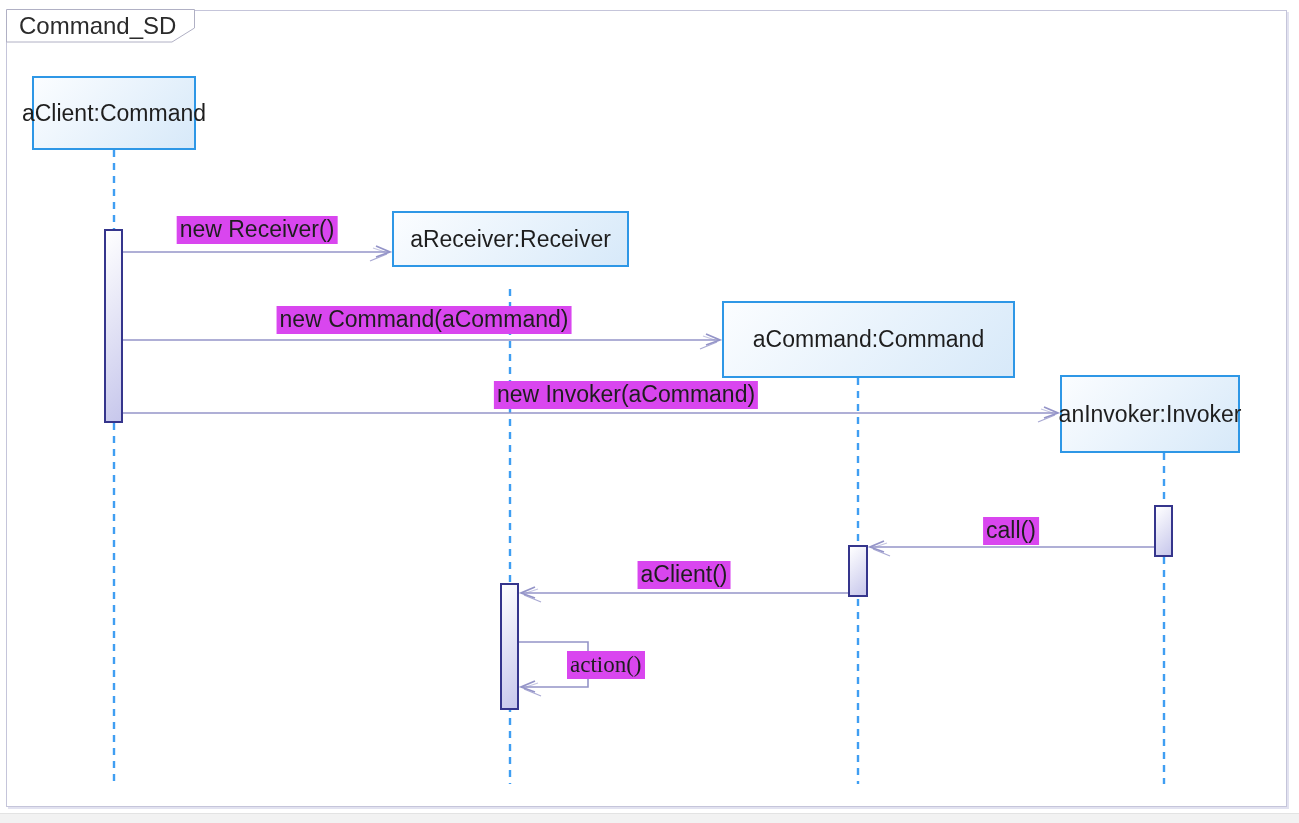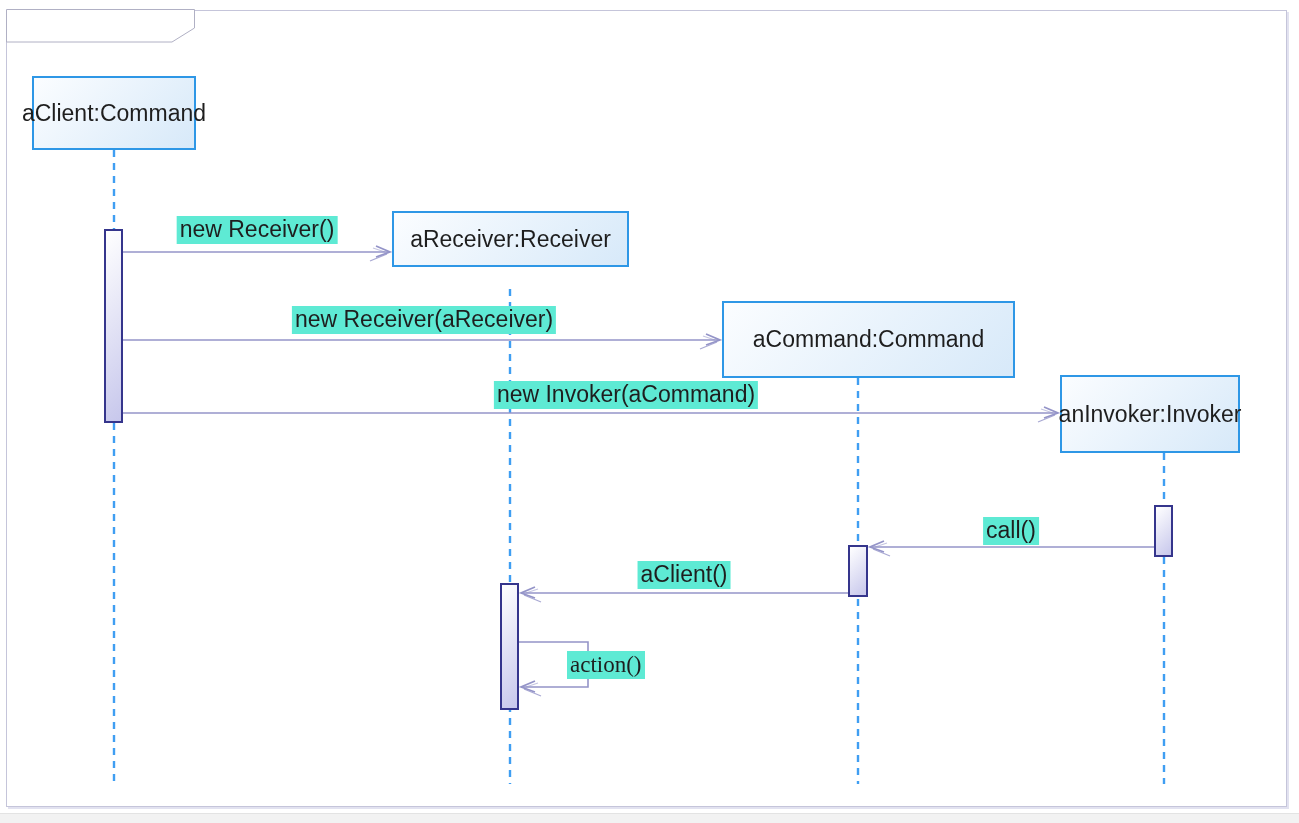--- a/index.html
+++ b/index.html
@@ -58,21 +58,21 @@
     position: absolute;
     box-sizing: border-box;
     border: 2px solid;
   }
   .msg-label {
     position: absolute;
     white-space: nowrap;
     font-size: 23px;
     color: #1e1e1e;
     line-height: 1.2;
-    background: #5eead4;
+    background: #d946ef;
     padding: 0 3px;
     transform: translateX(-50%);
   }
   .msg-label.no-center {
     transform: none;
   }
   .bottom-strip {
     position: absolute;
     left: 0; bottom: 0;
     width: 1299px; height: 9px;
@@ -83,20 +83,21 @@
 <body>
 
 <div id="canvas">
 
   <div class="frame-rect"></div>
 
   <div class="frame-tab">
     <svg width="192" height="34">
       <polygon points="0.5,0.5 188.5,0.5 188.5,19 166,33 0.5,33" fill="#ffffff" stroke="#b0b0c4" stroke-width="1"></polygon>
     </svg>
+    <div class="frame-tab-label">Command_SD</div>
   </div>
 
   <svg id="lines-svg">
       <line x1="114" y1="150" x2="114" y2="784" stroke="#3f9ef2" stroke-width="2.4" stroke-dasharray="7 6"></line>
       <line x1="510" y1="289" x2="510" y2="784" stroke="#3f9ef2" stroke-width="2.4" stroke-dasharray="7 6"></line>
       <line x1="858" y1="378" x2="858" y2="784" stroke="#3f9ef2" stroke-width="2.4" stroke-dasharray="7 6"></line>
       <line x1="1164" y1="453" x2="1164" y2="784" stroke="#3f9ef2" stroke-width="2.4" stroke-dasharray="7 6"></line>
       <line x1="123" y1="252" x2="390" y2="252" stroke="#9494c8" stroke-width="1.6"></line>
       <path d="M 376 246 L 390 252 L 376 257" fill="none" stroke="#9494c8" stroke-width="1.7"></path>
       <path d="M 373 248 L 385 252" fill="none" stroke="#9494c8" stroke-width="1.3" opacity="0.55"></path>
@@ -134,21 +135,21 @@
       <div class="lifeline-head" style="left: 392px; top: 211px; width: 237px; height: 56px; border-color: rgb(46, 151, 230); color: rgb(30, 30, 30); background: linear-gradient(135deg, rgb(251, 253, 255) 0%, rgb(215, 233, 249) 100%);">
         <span>aReceiver:Receiver</span>
       </div>
       <div class="lifeline-head" style="left: 722px; top: 301px; width: 293px; height: 77px; border-color: rgb(46, 151, 230); color: rgb(30, 30, 30); background: linear-gradient(135deg, rgb(251, 253, 255) 0%, rgb(215, 233, 249) 100%);">
         <span>aCommand:Command</span>
       </div>
       <div class="lifeline-head" style="left: 1060px; top: 375px; width: 180px; height: 78px; border-color: rgb(46, 151, 230); color: rgb(30, 30, 30); background: linear-gradient(135deg, rgb(251, 253, 255) 0%, rgb(215, 233, 249) 100%);">
         <span>anInvoker:Invoker</span>
       </div>
       <div class="msg-label" style="left: 257px; top: 216px; color: rgb(30, 30, 30);">new Receiver()</div>
-      <div class="msg-label" style="left: 424px; top: 306px; color: rgb(30, 30, 30);">new Receiver(aReceiver)</div>
+      <div class="msg-label" style="left: 424px; top: 306px; color: rgb(30, 30, 30);">new Command(aCommand)</div>
       <div class="msg-label" style="left: 590px; top: 381px; color: rgb(30, 30, 30); margin-left: 36px;">new Invoker(aCommand)</div>
       <div class="msg-label" style="left: 1011px; top: 517px; color: rgb(30, 30, 30);">call()</div>
       <div class="msg-label" style="left: 684px; top: 561px; color: rgb(30, 30, 30);">aClient()</div>
       <div class="msg-label no-center" style="left: 567px; top: 651px; color: rgb(30, 30, 30); font-family: Liberation Serif, serif;">action()</div>
     </div>
 
   <div class="bottom-strip" style="background: rgb(242, 242, 242); border-top-color: rgb(227, 227, 227);"></div>
 
 </div>
 

